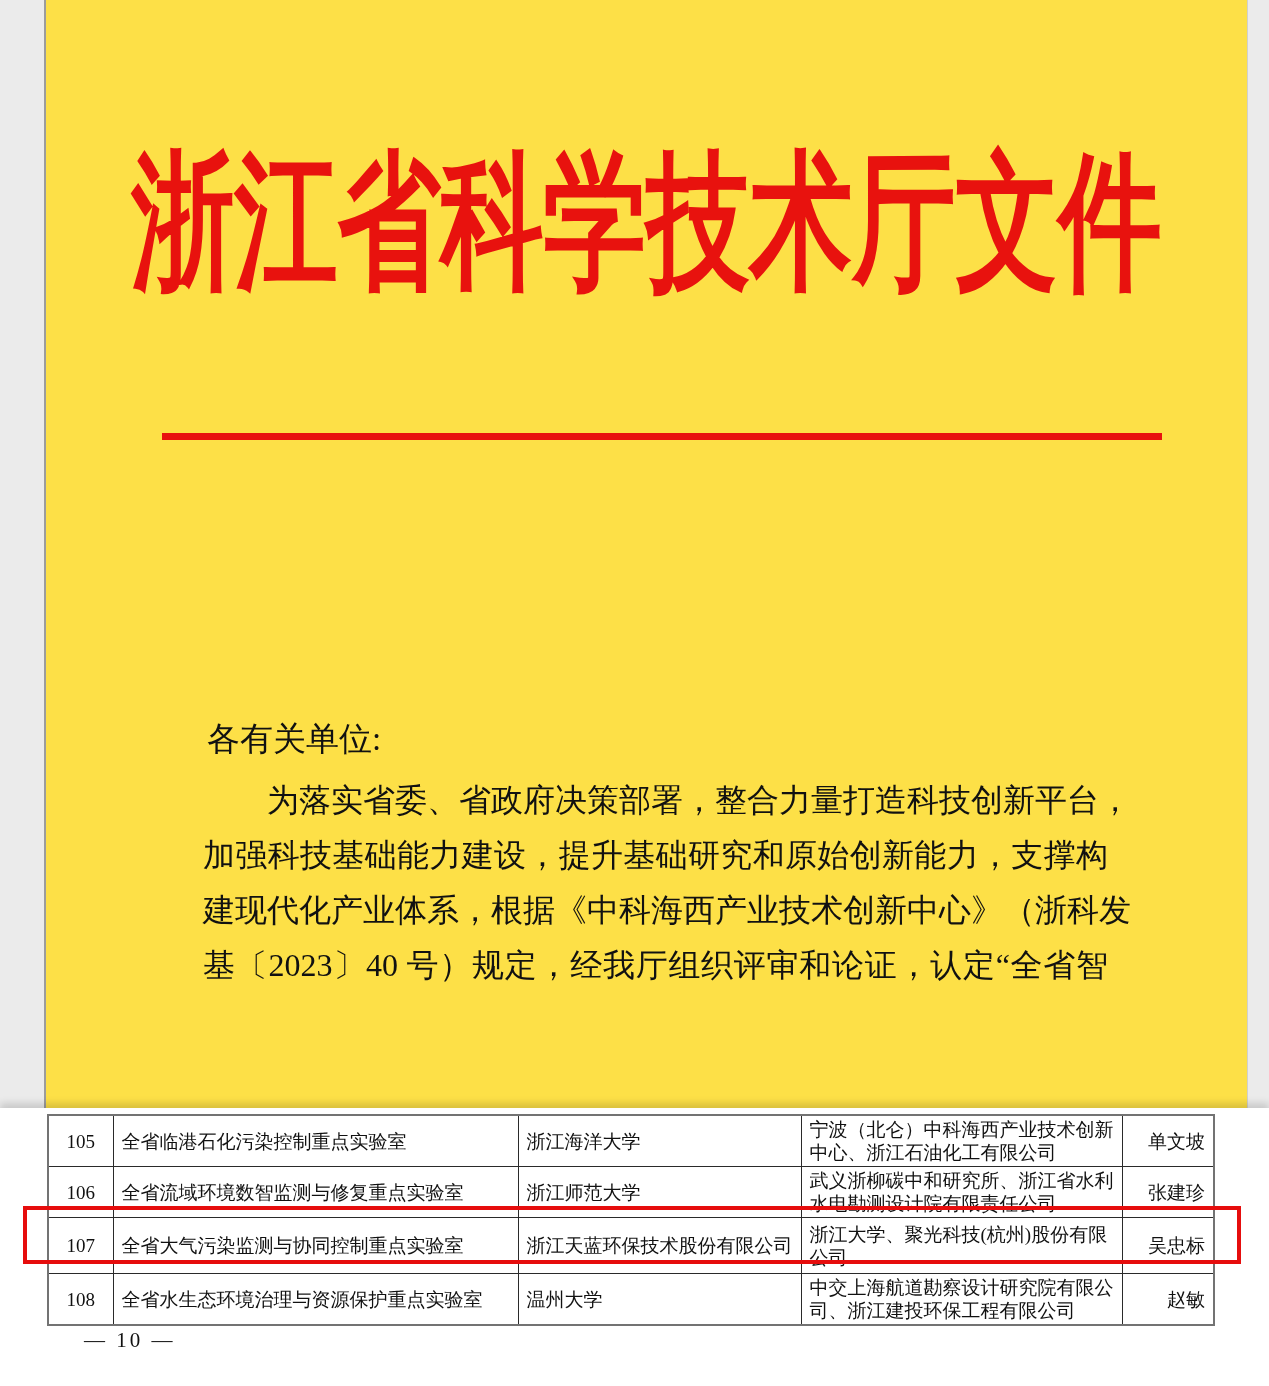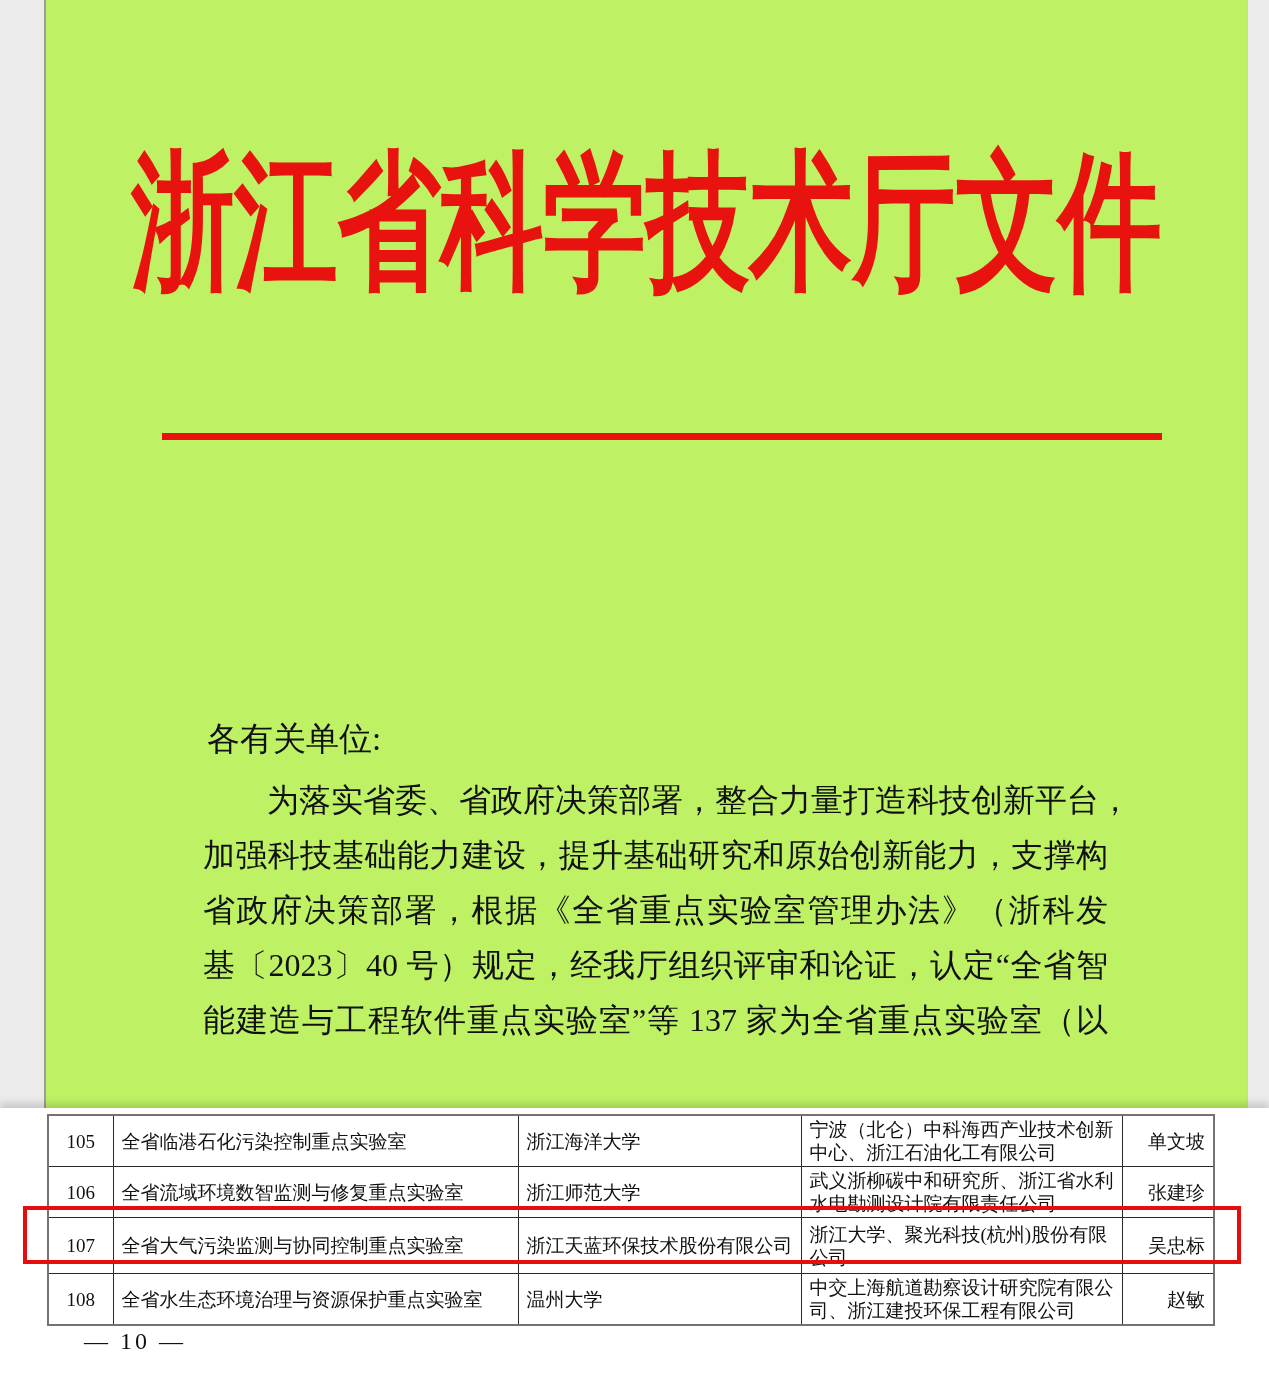--- a/index.html
+++ b/index.html
@@ -6,21 +6,21 @@
   html,body { background:#e4e4e4; }
   body { font-family:"Liberation Serif", serif; }
   #canvas {
     position:relative; width:1269px; height:1386px;
     background:#ebebeb; overflow:hidden; margin:0 auto;
   }
 
   
   .page {
     position:absolute; left:44px; top:0; width:1204px; height:1108px;
-    background:#bef264;
+    background:#fde047;
     border-left:2px solid #9c9c9c;
     border-right:1px solid #cfcfcf;
   }
   .doc-title {
     position:absolute; top:148px; left:0; width:100%;
     text-align:center; font-size:103px; font-weight:bold;
     line-height:148px; color:#e8120e;
     transform:scaleY(1.45); transform-origin:center center;
     letter-spacing:0px; white-space:nowrap;
   }
@@ -79,44 +79,43 @@
   tr.r1 td { height:46px; }
   tr.r2 td { height:56px; }
   tr.r3 td { height:45px; }
 
   .highlight-box {
     position:absolute; left:23px; top:98px; width:1218px; height:58px;
     border:4px solid #e60d0d; background:transparent; z-index:5;
   }
   .page-number {
     position:absolute; left:84px; top:220px;
-    font-size:24px; color:#111; letter-spacing:3px; white-space:nowrap;
+    font-size:21px; color:#111; letter-spacing:3px; white-space:nowrap;
   }
 </style>
 </head>
 <body>
 
 <div id="canvas">
 
   <div class="page">
 
     <div class="doc-title">浙江省科学技术厅文件</div>
 
 
     <div class="red-rule"></div>
 
 
     <div class="salutation">各有关单位:</div>
 
     <div class="body-text">
       <div class="body-line first">为落实省委、省政府决策部署，整合力量打造科技创新平台，</div>
       <div class="body-line">加强科技基础能力建设，提升基础研究和原始创新能力，支撑构</div>
-      <div class="body-line">省政府决策部署，根据《全省重点实验室管理办法》（浙科发</div>
+      <div class="body-line">建现代化产业体系，根据《中科海西产业技术创新中心》（浙科发</div>
       <div class="body-line">基〔2023〕40 号）规定，经我厅组织评审和论证，认定“全省智</div>
-      <div class="body-line">能建造与工程软件重点实验室”等 137 家为全省重点实验室（以</div>
     </div>
   </div>
 
   <div class="table-panel">
 
     <table class="lab-table">
       <colgroup>
         <col style="width:65px">
         <col style="width:405px">
         <col style="width:283px">

